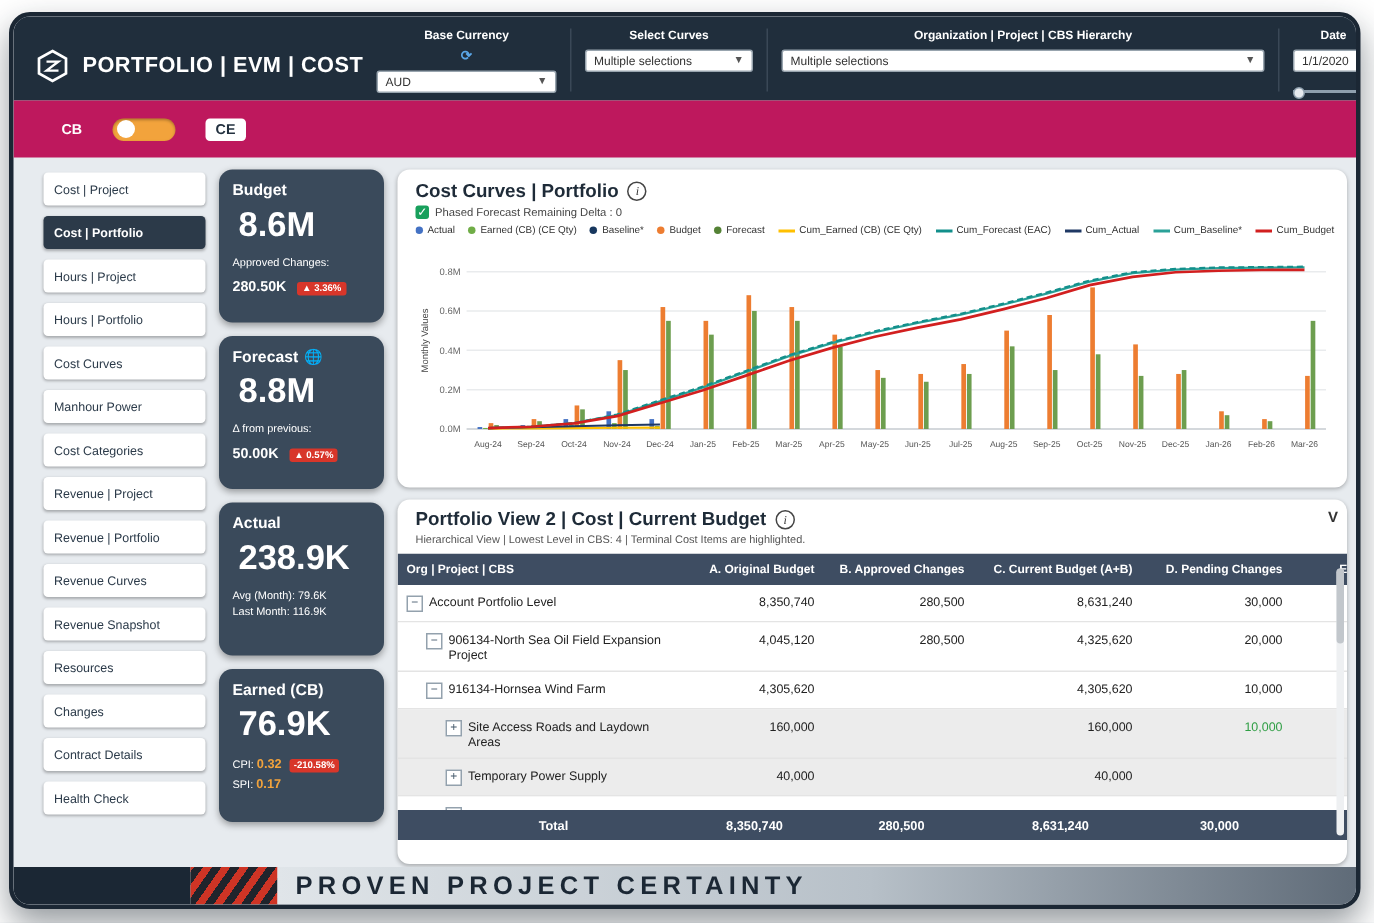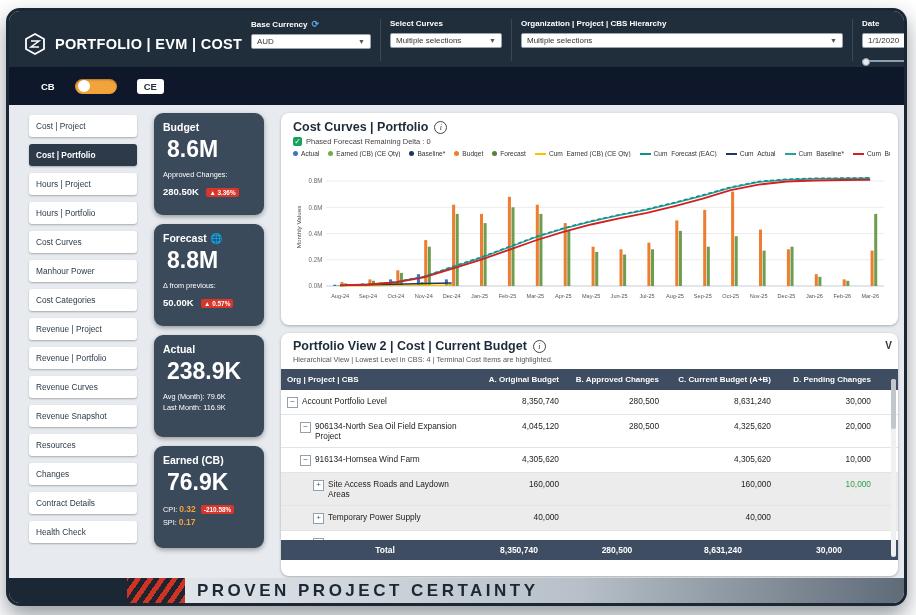--- a/index.html
+++ b/index.html
@@ -5,36 +5,36 @@
   html,body{margin:0;padding:0;width:916px;height:615px;background:#fff;overflow:hidden;
     font-family:"Liberation Sans",sans-serif;-webkit-font-smoothing:antialiased;}
   .frame{position:absolute;left:6px;top:8px;width:901px;height:598px;box-sizing:border-box;
     border:3px solid #1b2734;border-radius:14px;background:#e7ebef;overflow:hidden;
     box-shadow:0 10px 22px rgba(20,30,40,.45);}
   
   .hdr{background:#202e3c;height:56px;display:flex;box-sizing:border-box;padding:8px 10px 0 14px;}
   .brand{display:flex;align-items:center;gap:8px;width:228px;margin-top:2px;flex:none;}
   .brand-title{color:#fff;font-weight:bold;font-size:14.5px;letter-spacing:.3px;white-space:nowrap;}
   .fgroup{display:flex;flex-direction:column;gap:5px;flex:none;}
-  .flabel{color:#fff;font-size:8px;font-weight:bold;display:flex;gap:4px;align-items:center;white-space:nowrap;}
+  .flabel{color:#fff;font-size:8px;font-weight:bold;display:flex;gap:4px;align-items:center;white-space:nowrap;flex-direction:column;}
   .ref-ic{color:#5aa7e8;font-size:9px;}
   .fselect{background:#fff;border:1px solid #98a4ae;border-radius:2px;font-size:8px;color:#333;
     height:15px;display:flex;align-items:center;justify-content:space-between;padding:0 5px;box-sizing:border-box;}
   .caret{font-size:7px;color:#555;}
   .vdiv{width:1px;background:#3a4857;height:42px;margin:0 9px;flex:none;}
   .w-bc{width:120px}.w-cv{width:112px}.w-org{width:322px}.w-dt{width:54px}
   .date-slider{width:52px;height:2px;background:#8fa0ae;position:relative;margin-top:7px;}
   .ds-knob{position:absolute;left:0;top:-2px;width:6px;height:6px;border-radius:50%;background:#e7ebef;border:1px solid #8fa0ae;}
-  .toggle-row{background:#0f172a;height:38px;display:flex;align-items:center;gap:20px;padding-left:32px;}
+  .toggle-row{background:#be185d;height:38px;display:flex;align-items:center;gap:20px;padding-left:32px;}
   .cb-label{color:#fff;font-size:9.5px;font-weight:bold;}
   .toggle-pill{width:42px;height:15px;background:#f2a33c;border-radius:8px;position:relative;box-shadow:inset 0 1px 2px rgba(0,0,0,.3);}
   .knob{position:absolute;left:3px;top:1.5px;width:12px;height:12px;background:#fff;border-radius:50%;}
   .ce-chip{background:#fff;color:#22303e;font-size:9.5px;font-weight:bold;padding:2px 7px;border-radius:3px;}
   
-  .content{display:flex;gap:17px;padding:8px 6px 0 20px;height:471px;box-sizing:border-box;}
+  .content{display:flex;gap:9px;padding:8px 6px 0 20px;height:471px;box-sizing:border-box;}
   .sidebar{width:108px;flex:none;display:flex;flex-direction:column;gap:7px;padding-top:2px;}
   .side-btn{background:#fff;border-radius:3px;box-shadow:0 1px 2px rgba(0,0,0,.28);font-size:8.3px;
     color:#2b3a49;padding:6px 7px;cursor:pointer;}
   .side-btn.active{background:#2c3a49;color:#fff;font-weight:bold;}
   .kpis{width:110px;flex:none;display:flex;flex-direction:column;gap:9px;}
   .kpi{background:#3a4a5b;border-radius:9px;color:#fff;padding:8px 9px;box-shadow:0 2px 5px rgba(0,0,0,.35);
     height:102px;box-sizing:border-box;}
   .kpi-label{font-size:10.5px;font-weight:bold;display:flex;gap:4px;align-items:center;}
   .globe{font-size:10px;color:#7ec3e8;}
   .kpi-value{font-size:23px;font-weight:bold;margin:3px 4px 7px;}

